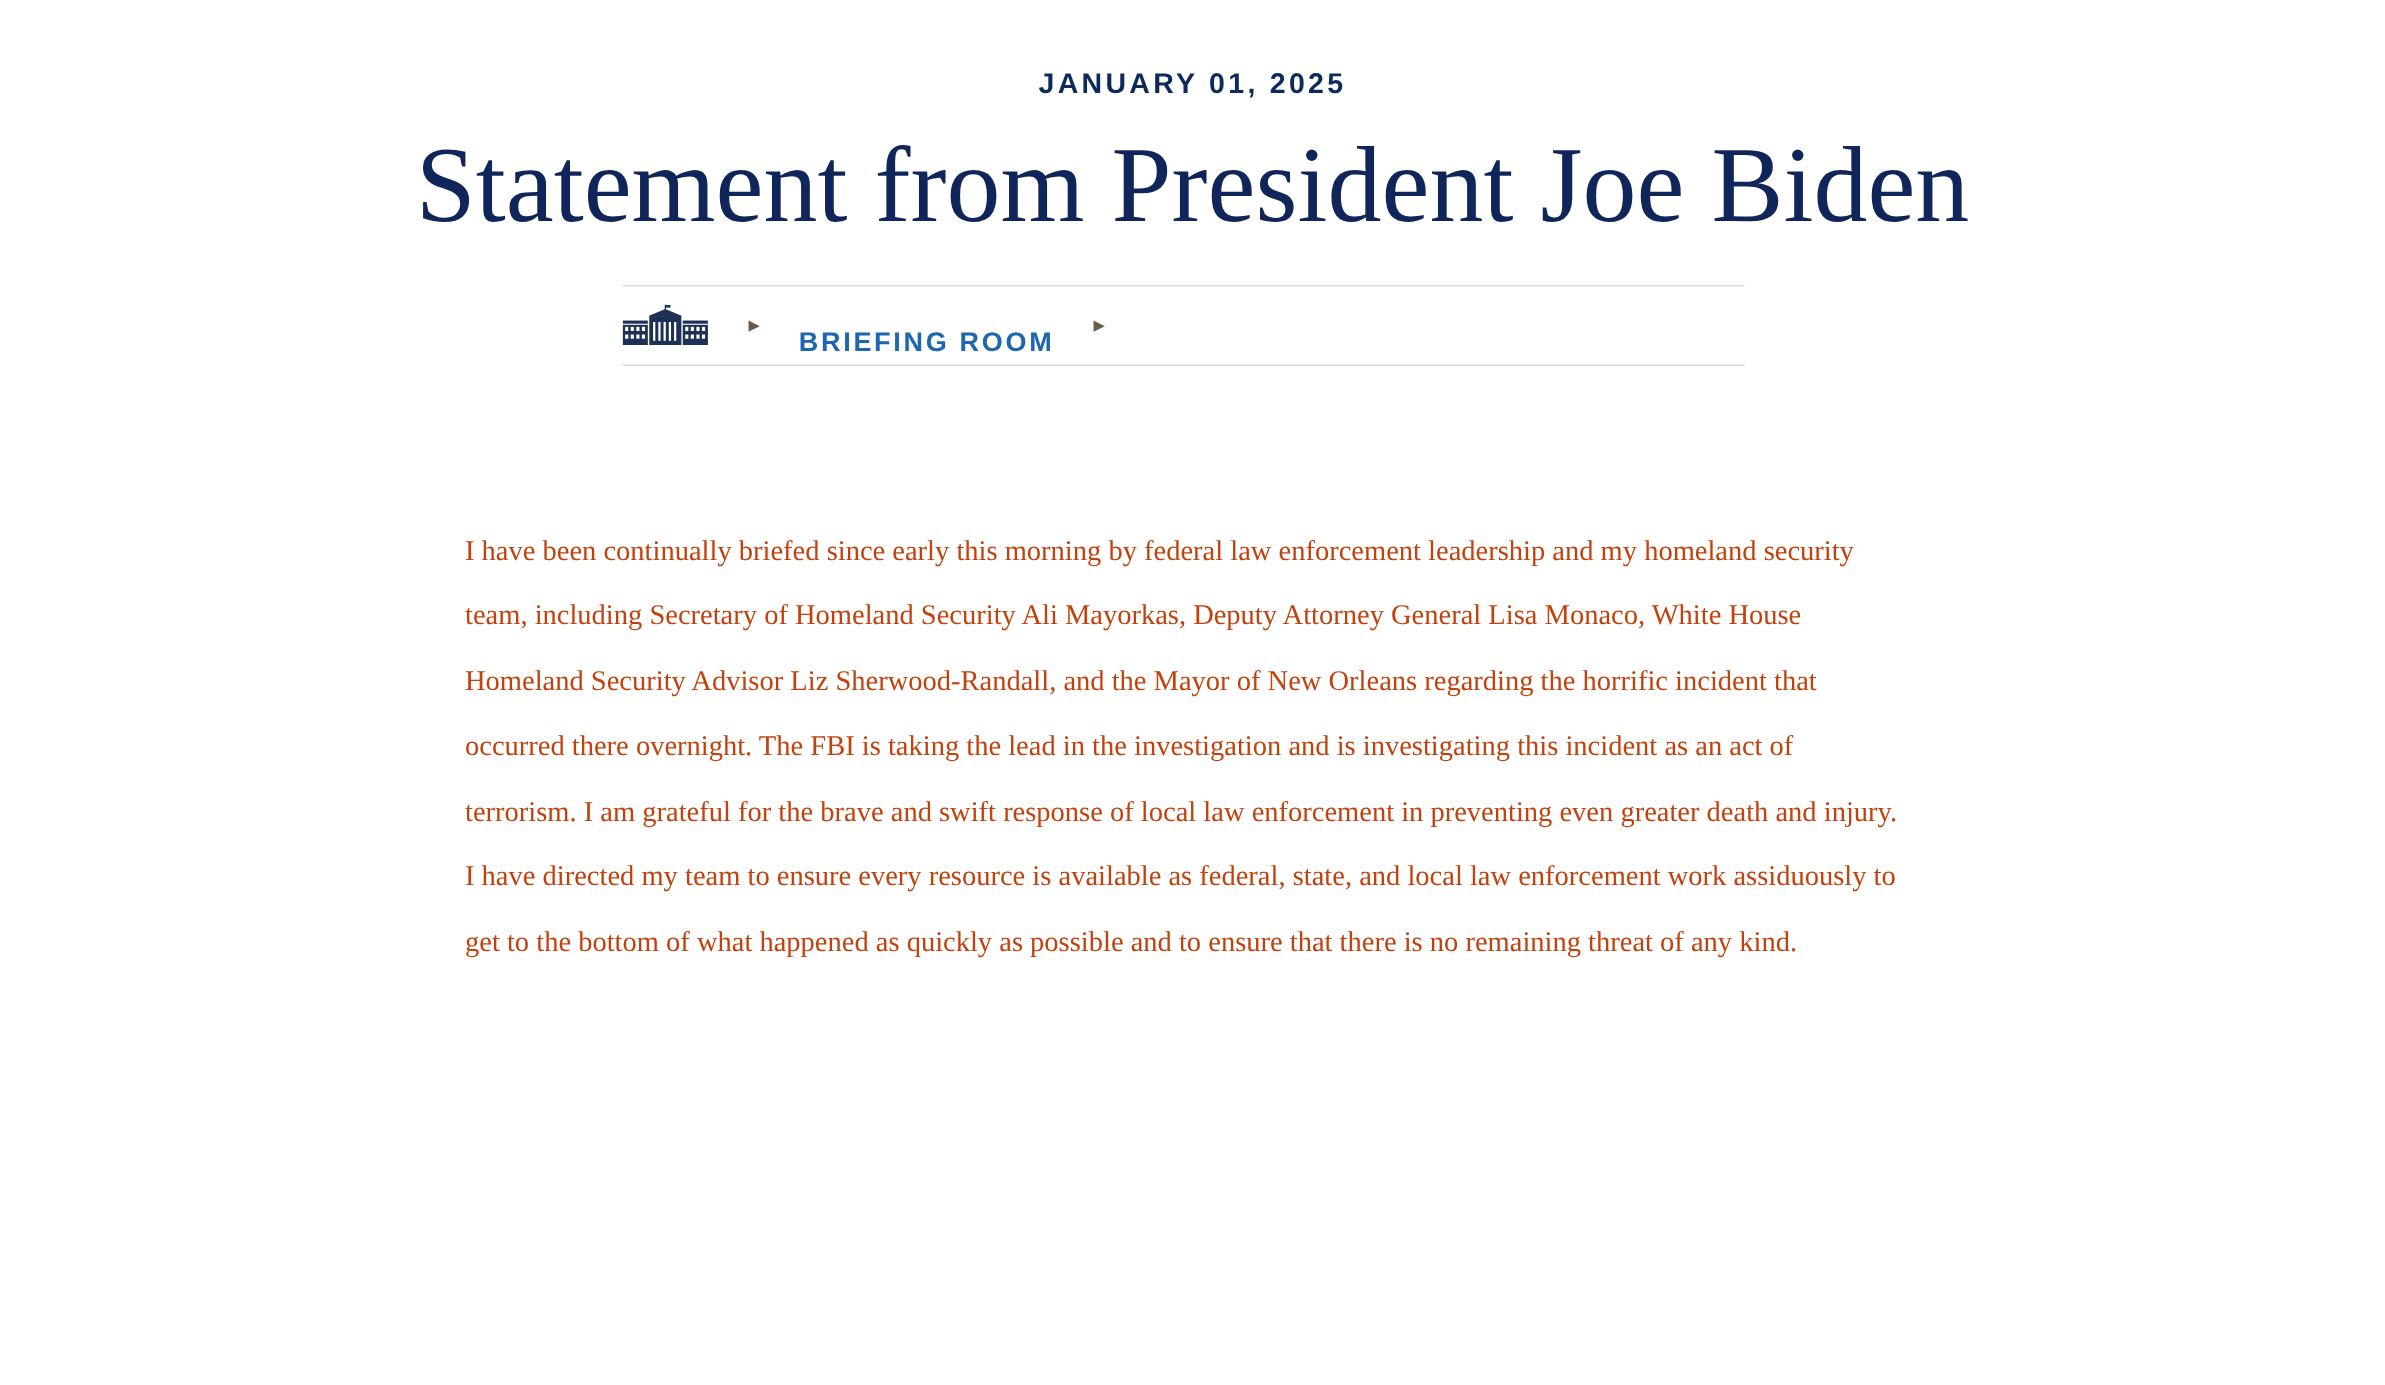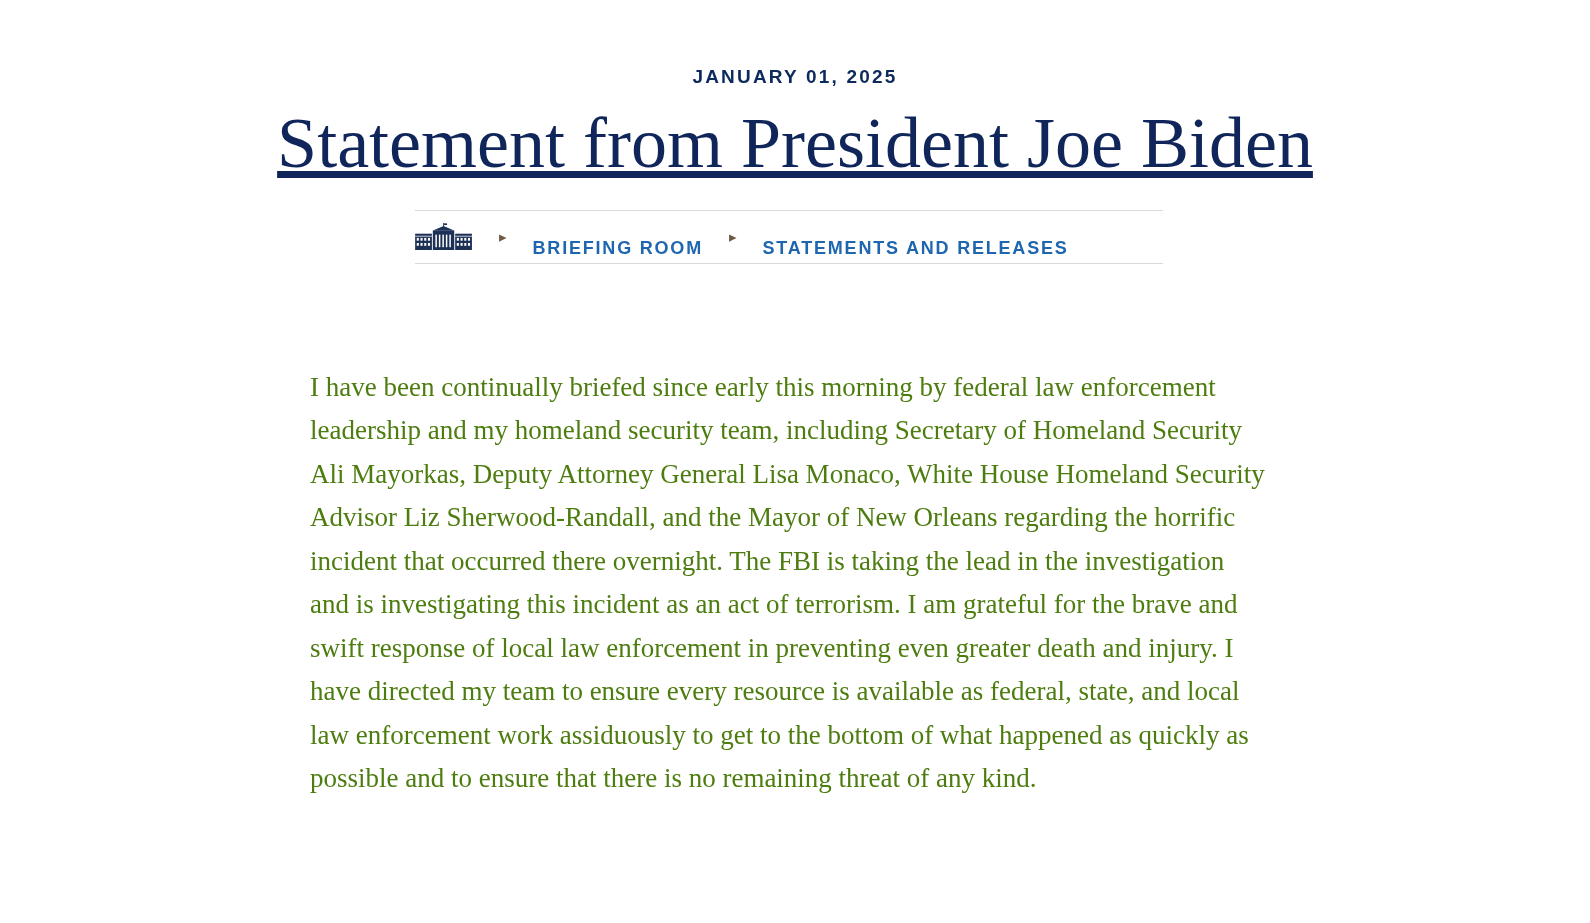--- a/index.html
+++ b/index.html
@@ -6,37 +6,36 @@
   html, body { background: #ffffff; }
   body {
     width: 1590px;
     height: 923px;
     overflow: hidden;
     font-family: "Liberation Sans", sans-serif;
     position: relative;
   }
 
   .post-date {
-    padding-top: 66px;
+    padding-top: 46px;
     text-align: center;
     font-size: 19px;
     font-weight: 700;
     letter-spacing: 2.2px;
     color: #0d2a5c;
   }
 
   .page-title {
     margin-top: 18px;
     text-align: center;
     font-family: "Liberation Serif", serif;
     font-weight: 500;
     font-size: 72px;
     line-height: 1.05;
     color: #10265a;
-    text-decoration: underline;
   }
 
   .breadcrumb {
     width: 748px;
     margin: 28px 0 0 415px;
     height: 54px;
     border-top: 1px solid #dadada;
     border-bottom: 1px solid #dadada;
     display: flex;
     align-items: center;
@@ -65,23 +64,23 @@
     line-height: 1;
     user-select: none;
   }
 
   .wh-icon { display: block; color: #1d3157; cursor: pointer; }
 
   .statement-body {
     margin: 102px 0 0 310px;
     width: 956px;
     font-family: "Liberation Serif", serif;
-    font-size: 27px;
+    font-size: 19px;
     line-height: 43.5px;
-    color: #4d7c0f;
+    color: #c2410c;
   }
 </style>
 </head>
 <body>
 
 <div class="post-date">JANUARY 01, 2025</div>
 
 <h1 class="page-title">Statement from President Joe Biden</h1>
 
 <nav class="breadcrumb">
@@ -123,17 +122,16 @@
       </g>
     </svg>
   </a>
 
   <span class="crumb-sep">▸</span>
 
   <a class="crumb-link">BRIEFING ROOM</a>
 
   <span class="crumb-sep">▸</span>
 
-  <a class="crumb-link">STATEMENTS AND RELEASES</a>
 
 </nav>
 
 <p class="statement-body">I have been continually briefed since early this morning by federal law enforcement leadership and my homeland security team, including Secretary of Homeland Security Ali Mayorkas, Deputy Attorney General Lisa Monaco, White House Homeland Security Advisor Liz Sherwood-Randall, and the Mayor of New Orleans regarding the horrific incident that occurred there overnight. The FBI is taking the lead in the investigation and is investigating this incident as an act of terrorism. I am grateful for the brave and swift response of local law enforcement in preventing even greater death and injury. I have directed my team to ensure every resource is available as federal, state, and local law enforcement work assiduously to get to the bottom of what happened as quickly as possible and to ensure that there is no remaining threat of any kind.</p>
 
 </body></html>

